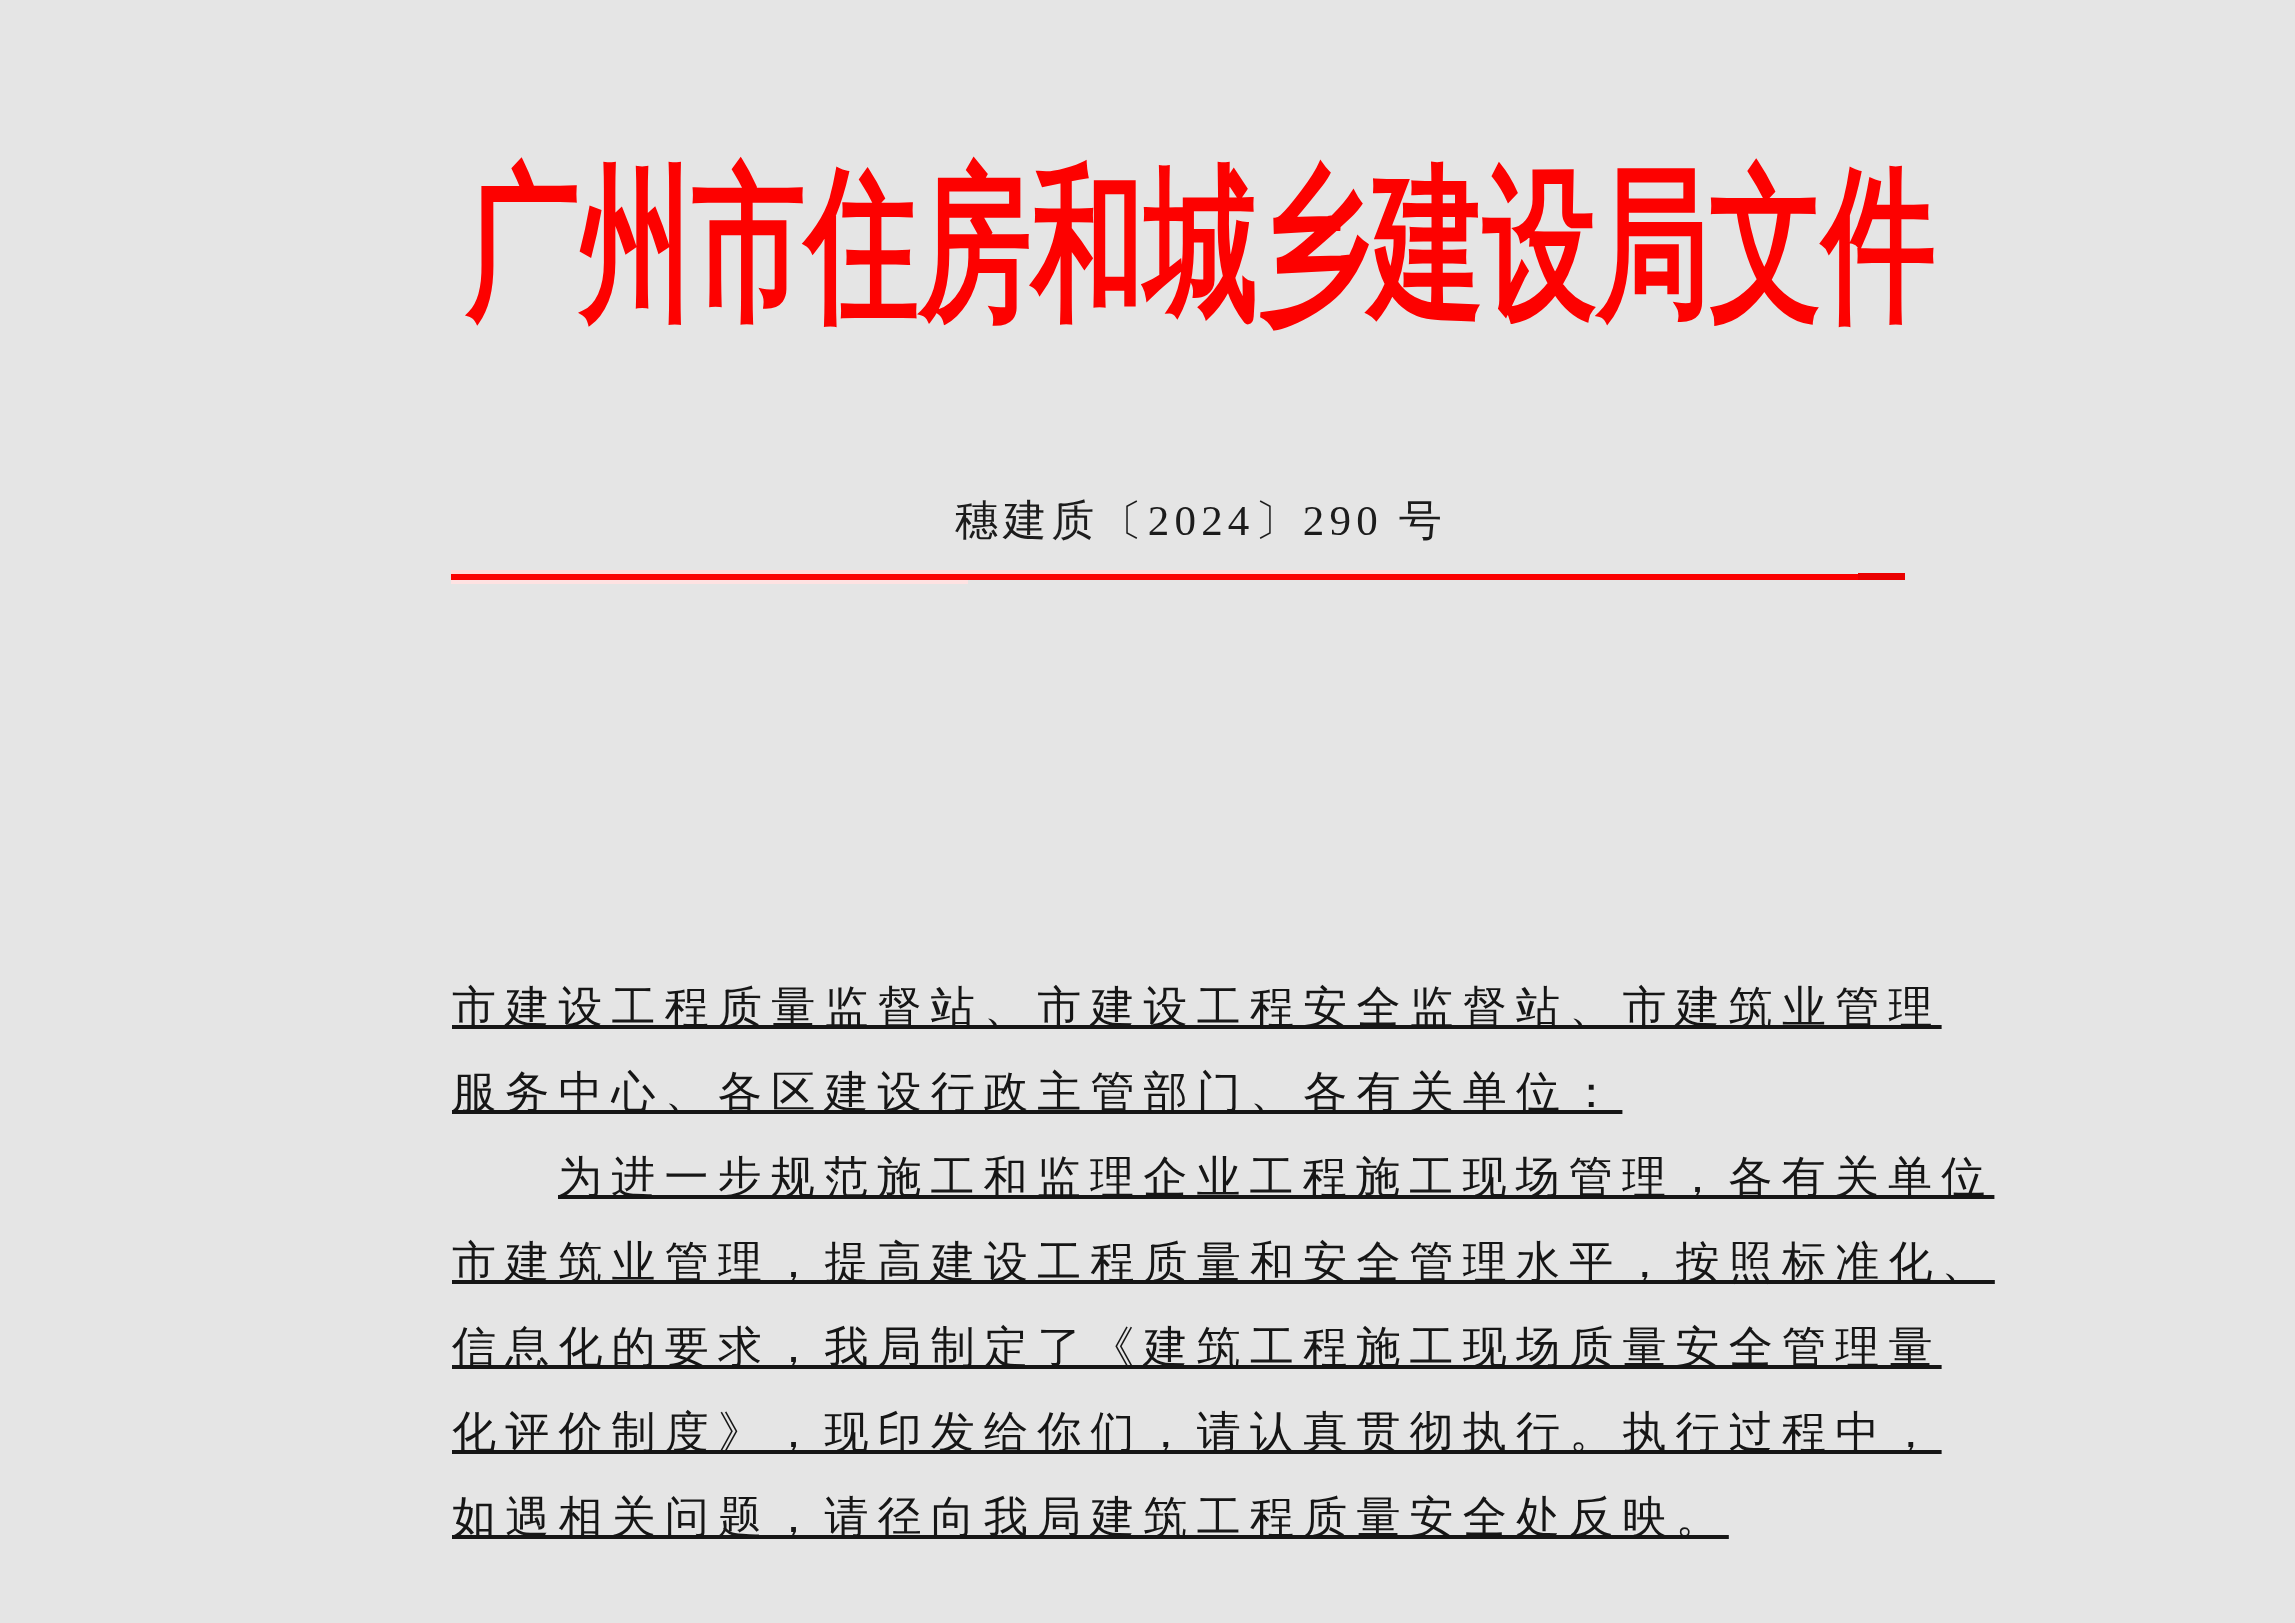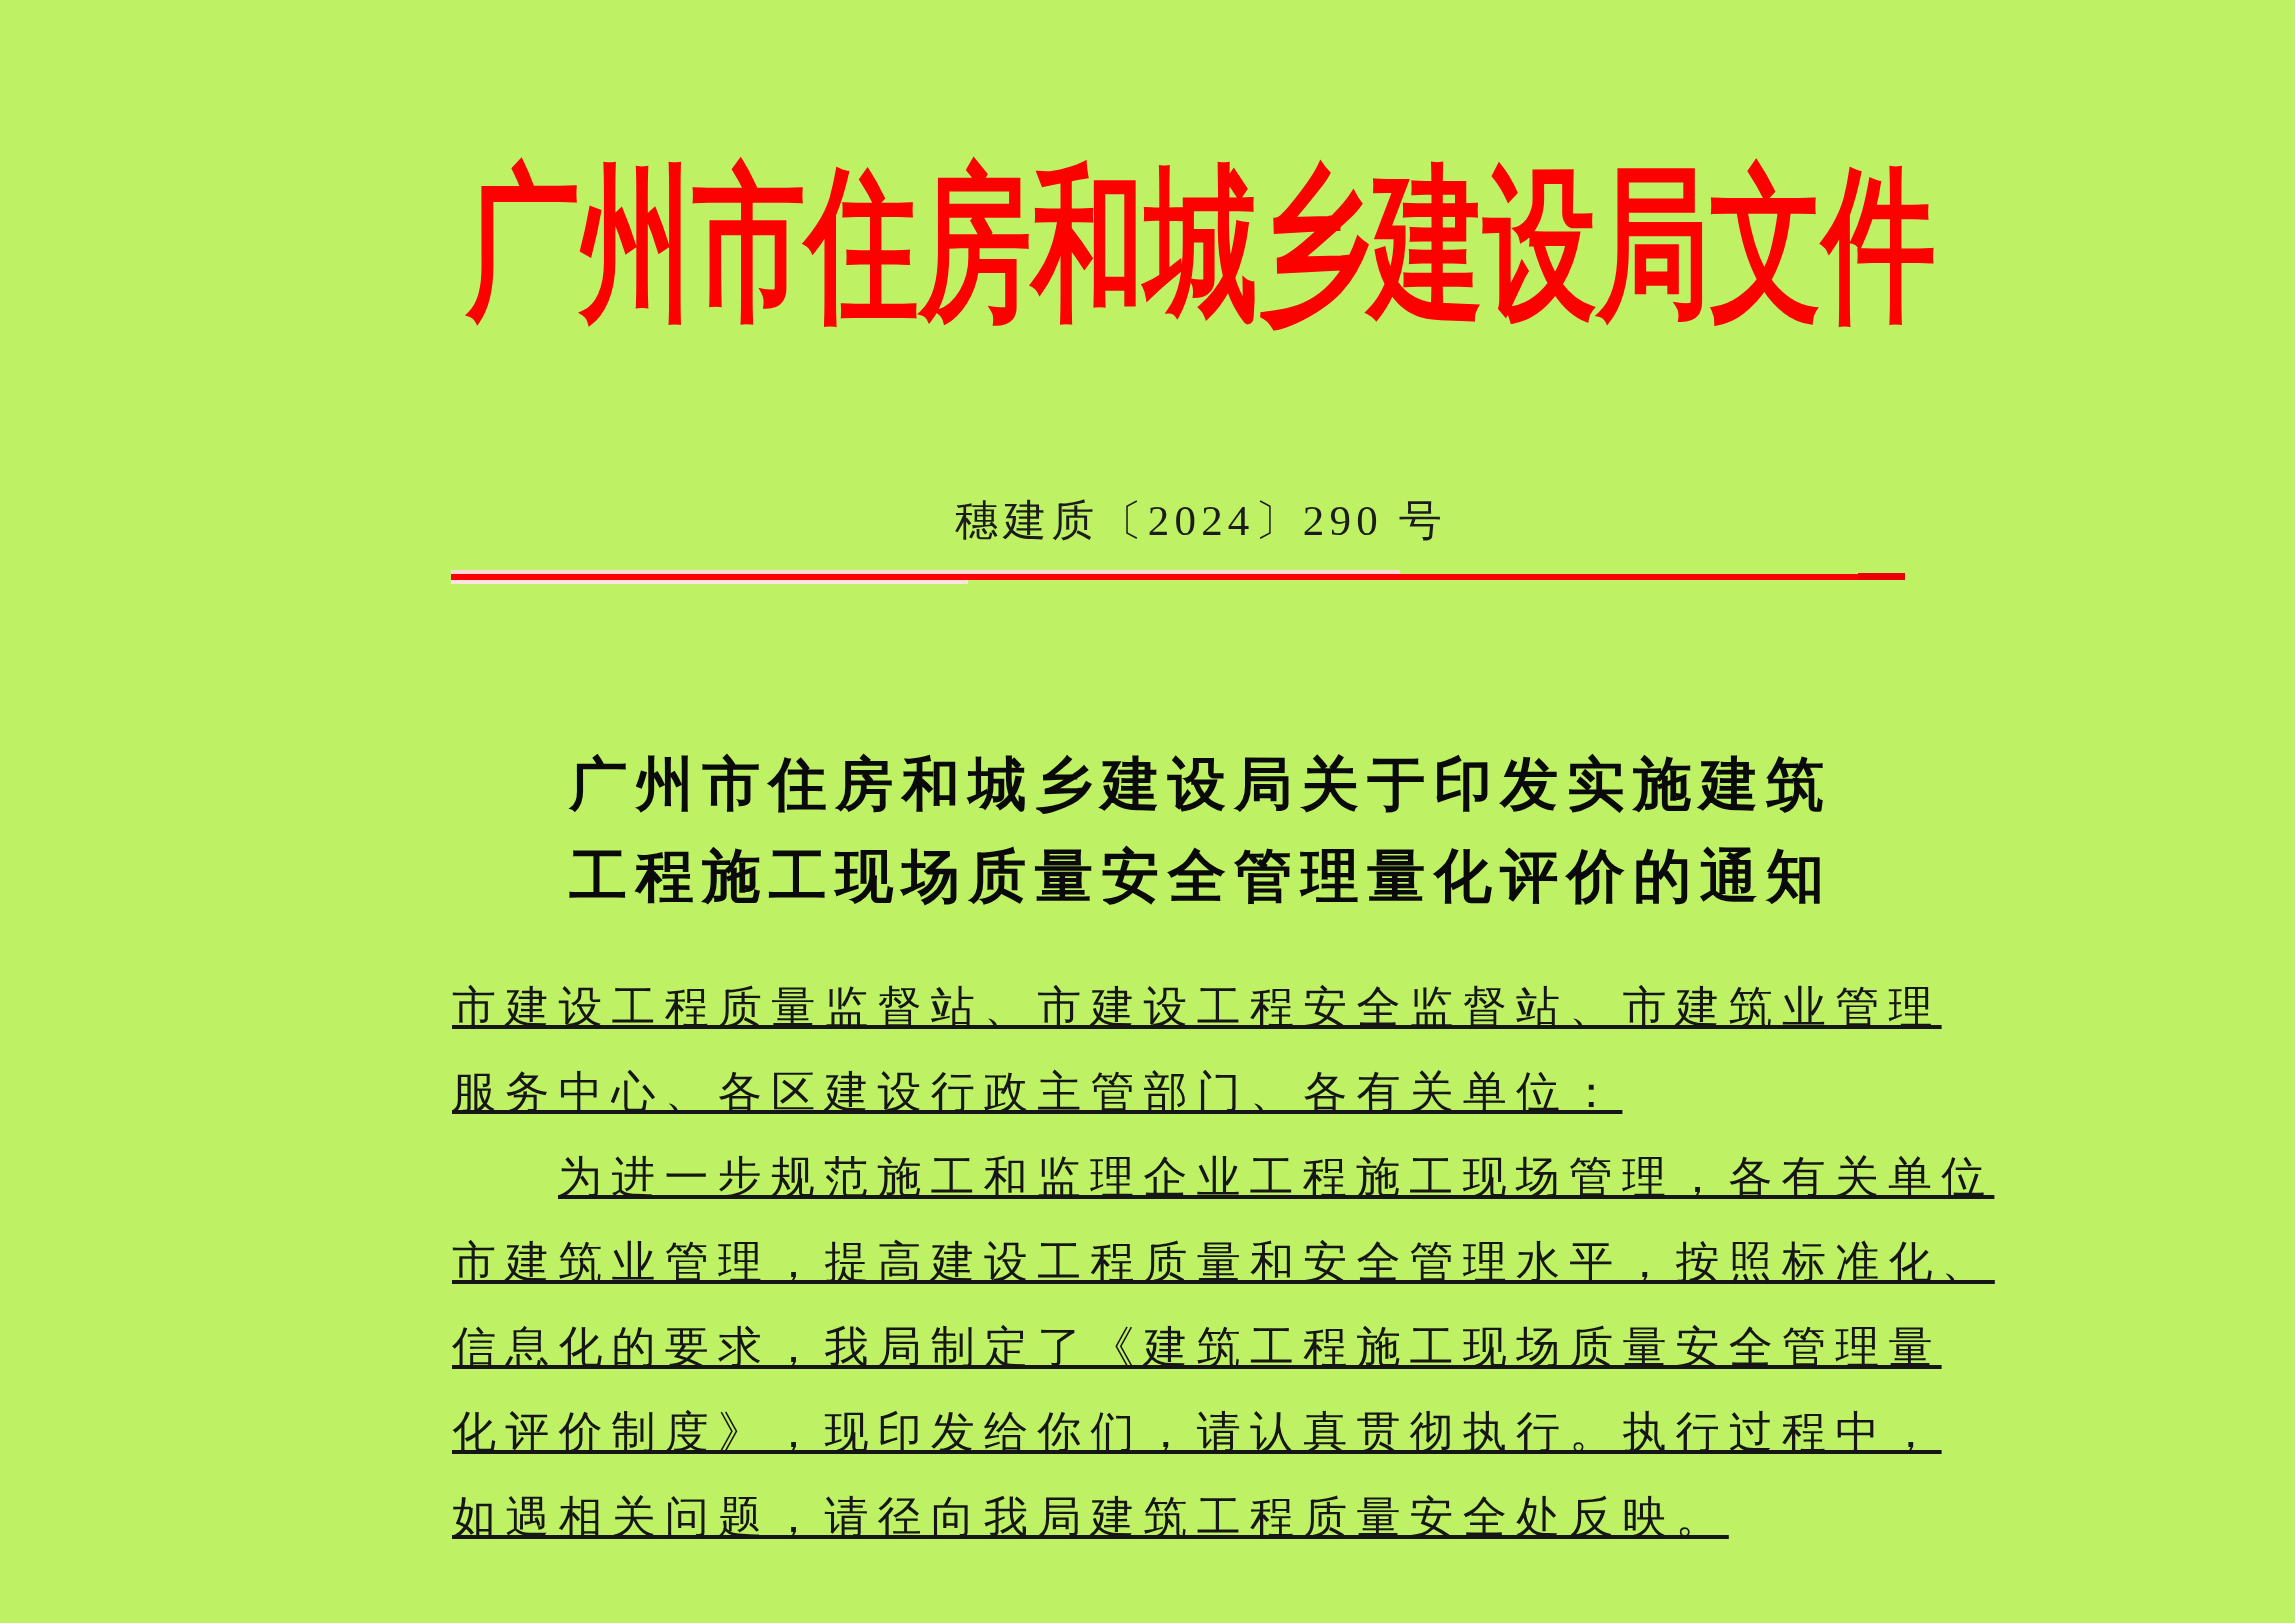--- a/index.html
+++ b/index.html
@@ -11,21 +11,21 @@
     height: 1623px;
     background: #ffffff;
     position: relative;
     font-family: "Liberation Serif", "DejaVu Serif", serif;
   }
   .page {
     position: absolute;
     left: 0; top: 0;
     width: 2295px;
     height: 1623px;
-    background: #bef264;
+    background: #e5e5e5;
     overflow: hidden;
   }
   .content {
     position: absolute;
     left: 452px;
     top: 0;
     width: 1498px;
     height: 1623px;
   }
   
@@ -132,24 +132,20 @@
     <div class="red-title">广州市住房和城乡建设局文件</div>
 
     <div class="doc-number">穗建质〔2024〕290 号</div>
 
     <div class="red-rule">
       <div class="rule-shadow-top"></div>
       <div class="rule-shadow-bottom"></div>
       <div class="rule-dark-end"></div>
     </div>
 
-    <div class="doc-title">
-      <div class="doc-title-line">广州市住房和城乡建设局关于印发实施建筑</div>
-      <div class="doc-title-line">工程施工现场质量安全管理量化评价的通知</div>
-    </div>
 
     <div class="body-text">
       <div class="body-line">市建设工程质量监督站、市建设工程安全监督站、市建筑业管理</div>
       <div class="body-line">服务中心、各区建设行政主管部门、各有关单位：</div>
       <div class="body-line indent">为进一步规范施工和监理企业工程施工现场管理，各有关单位</div>
       <div class="body-line">市建筑业管理，提高建设工程质量和安全管理水平，按照标准化、</div>
       <div class="body-line">信息化的要求，我局制定了《建筑工程施工现场质量安全管理量</div>
       <div class="body-line">化评价制度》，现印发给你们，请认真贯彻执行。执行过程中，</div>
       <div class="body-line">如遇相关问题，请径向我局建筑工程质量安全处反映。</div>
     </div>

